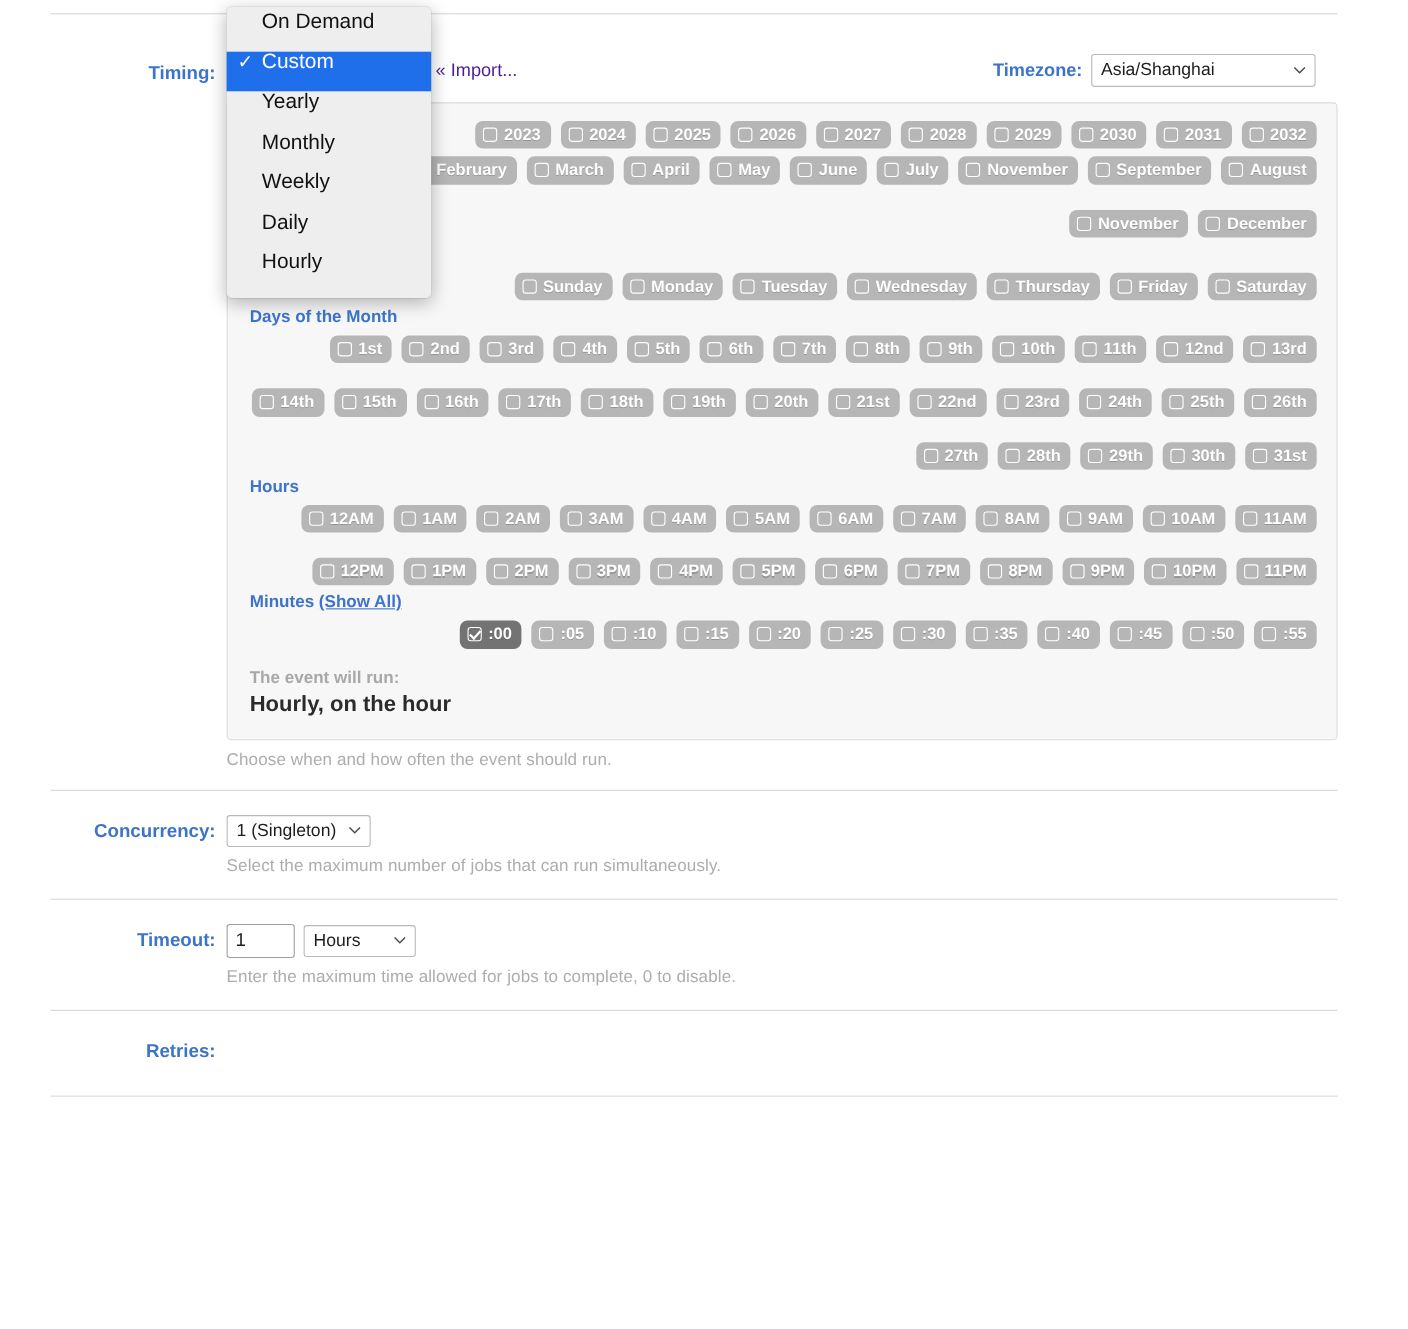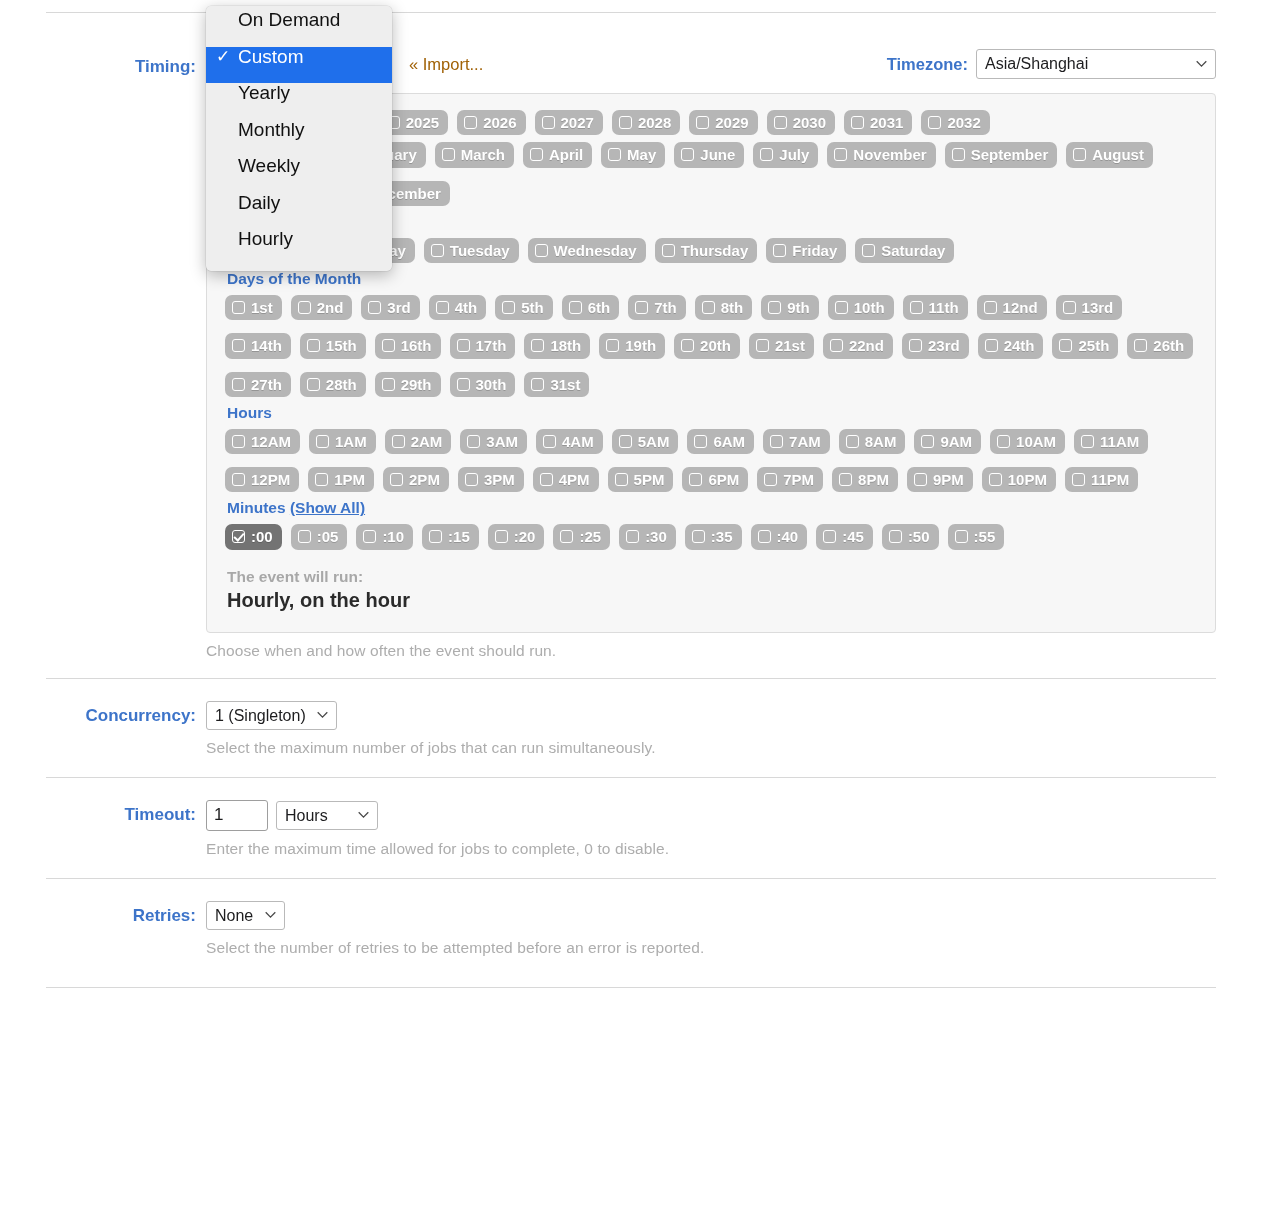--- a/index.html
+++ b/index.html
@@ -61,32 +61,32 @@
     align-items: center;
     height: 34px;
     position: relative;
   }
   .timing-select-slot {
     width: 186px;
     height: 30px;
     flex: 0 0 186px;
   }
   .import-link {
-    color: #a16207;
+    color: #4c1d95;
     font-size: 16.5px;
-    margin-left: 17px;
+    margin-left: 4px;
     text-decoration: none;
     white-space: nowrap;
   }
   .tz-wrap {
     margin-left: auto;
     display: flex;
     align-items: center;
     gap: 8px;
-    padding-right: 64px;
+    padding-right: 84px;
   }
   .tz-label {
     color: #3d74c9;
     font-weight: bold;
     font-size: 16.5px;
   }
   .native-select {
     appearance: none;
     -webkit-appearance: none;
     background: #ffffff;
@@ -137,22 +137,23 @@
     margin: 14px 0 7px 2px;
   }
   .group-title:first-child { margin-top: 2px; }
   .group-title a {
     color: #3d74c9;
     text-decoration: underline;
   }
   .chip-row {
     display: flex;
     flex-wrap: wrap;
-    gap: 13px 9px;
+    gap: 23px 9px;
     margin-bottom: 7px;
+    justify-content: flex-end;
   }
   .chip {
     display: inline-flex;
     align-items: center;
     gap: 6px;
     background: #b6b6b6;
     border-radius: 7px;
     padding: 4px 9px 4px 7px;
     color: #ffffff;
     font-weight: bold;
@@ -261,21 +262,21 @@
   <div class="row-label">Timing:</div>
   <div class="row-body">
 
     <div class="timing-head">
       <div class="timing-select-slot"></div>
       <a class="import-link" href="#">« Import...</a>
 
       <div class="tz-wrap">
         <span class="tz-label">Timezone:</span>
         <span class="select-shell">
-          <select class="native-select" style="width:240px;">
+          <select class="native-select" style="width:204px;">
             <option>Asia/Shanghai</option>
           </select>
           <span class="chev">
             <svg viewBox="0 0 11 7">
                 <path d="M0.7 0.8 L5.5 5.6 L10.3 0.8" fill="none" stroke="#4a4a4a" stroke-width="1.3"></path>
               </svg>
           </span>
         </span>
       </div>
     </div>
@@ -745,33 +746,20 @@
       </span>
     </div>
     <div class="help-text">Enter the maximum time allowed for jobs to complete, 0 to disable.</div>
   </div>
 </div>
 
 <div class="row-divider"></div>
 
 <div class="form-row lower-row">
   <div class="row-label">Retries:</div>
-  <div class="row-body">
-    <span class="select-shell">
-      <select class="native-select">
-        <option>None</option>
-      </select>
-      <span class="chev">
-        <svg viewBox="0 0 11 7">
-            <path d="M0.7 0.8 L5.5 5.6 L10.3 0.8" fill="none" stroke="#4a4a4a" stroke-width="1.3"></path>
-          </svg>
-      </span>
-    </span>
-    <div class="help-text">Select the number of retries to be attempted before an error is reported.</div>
-  </div>
 </div>
 
 <div class="row-divider" style="margin-top:10px;"></div>
 
 <div class="dropdown-menu" id="timing-dropdown" style="left: 206px; top: 6px;">
     <div class="dropdown-item">
       <span class="check">✓</span>
       <span>On Demand</span>
     </div>
     <div class="dropdown-item checked">

